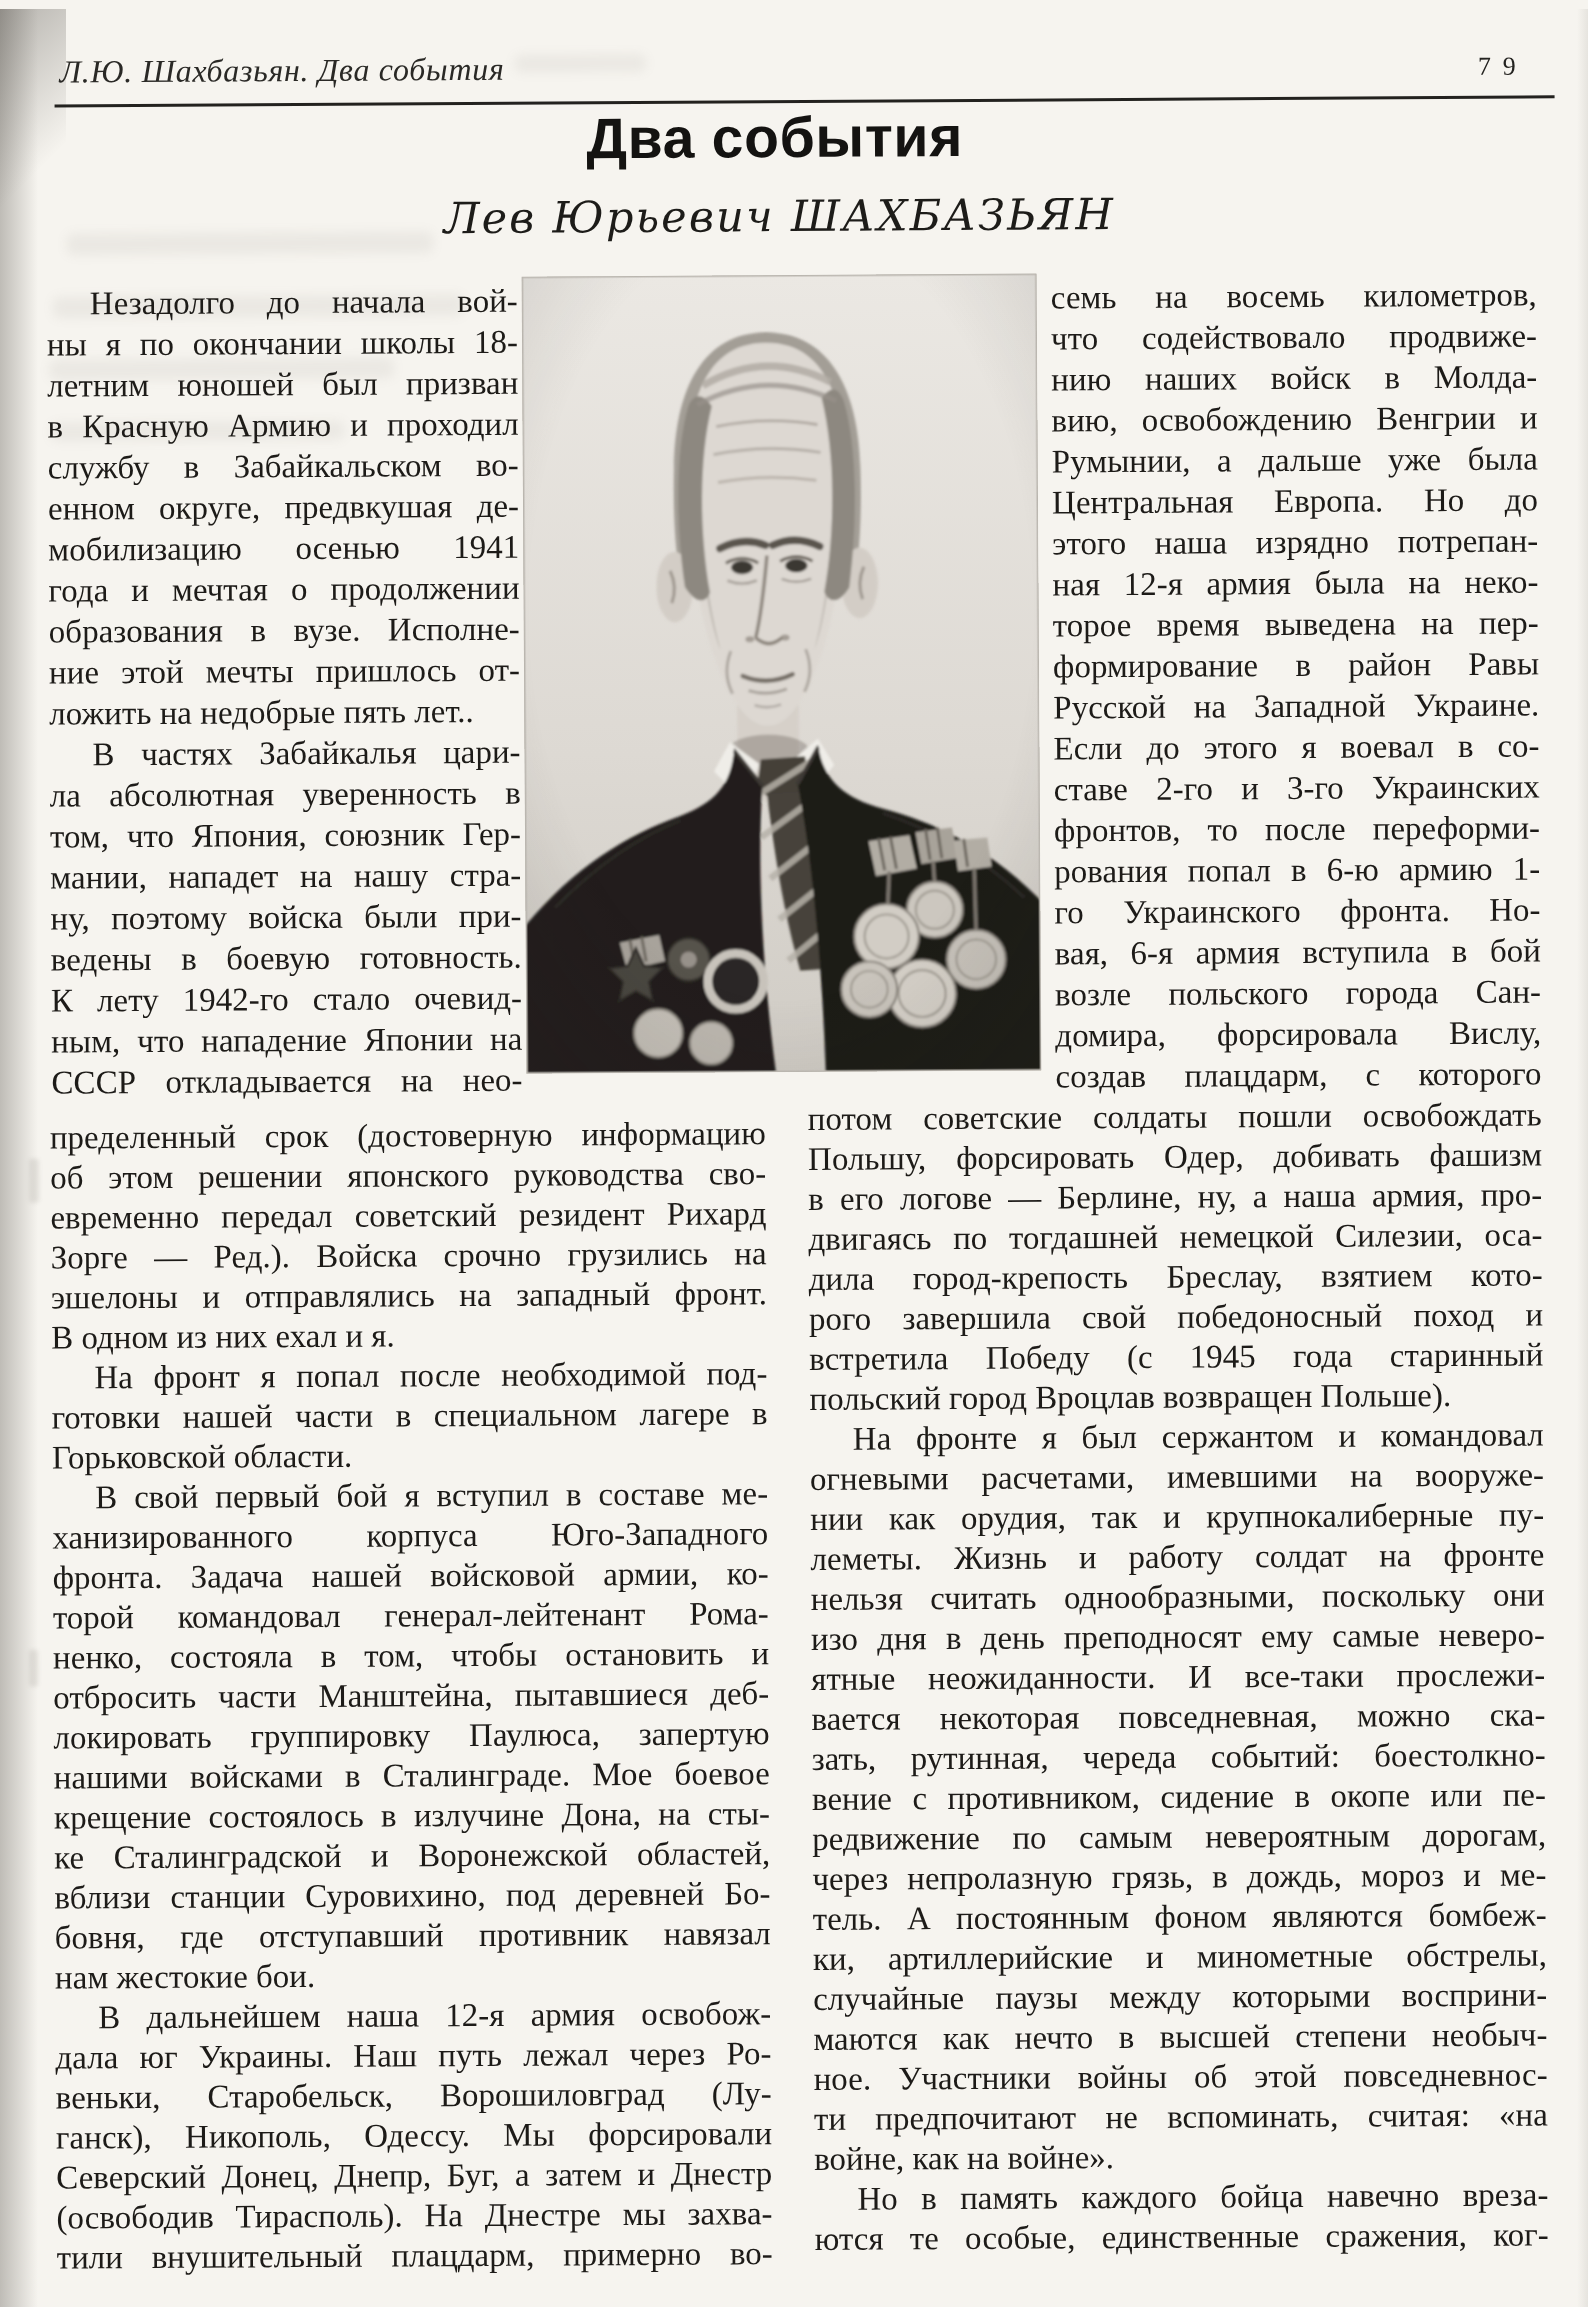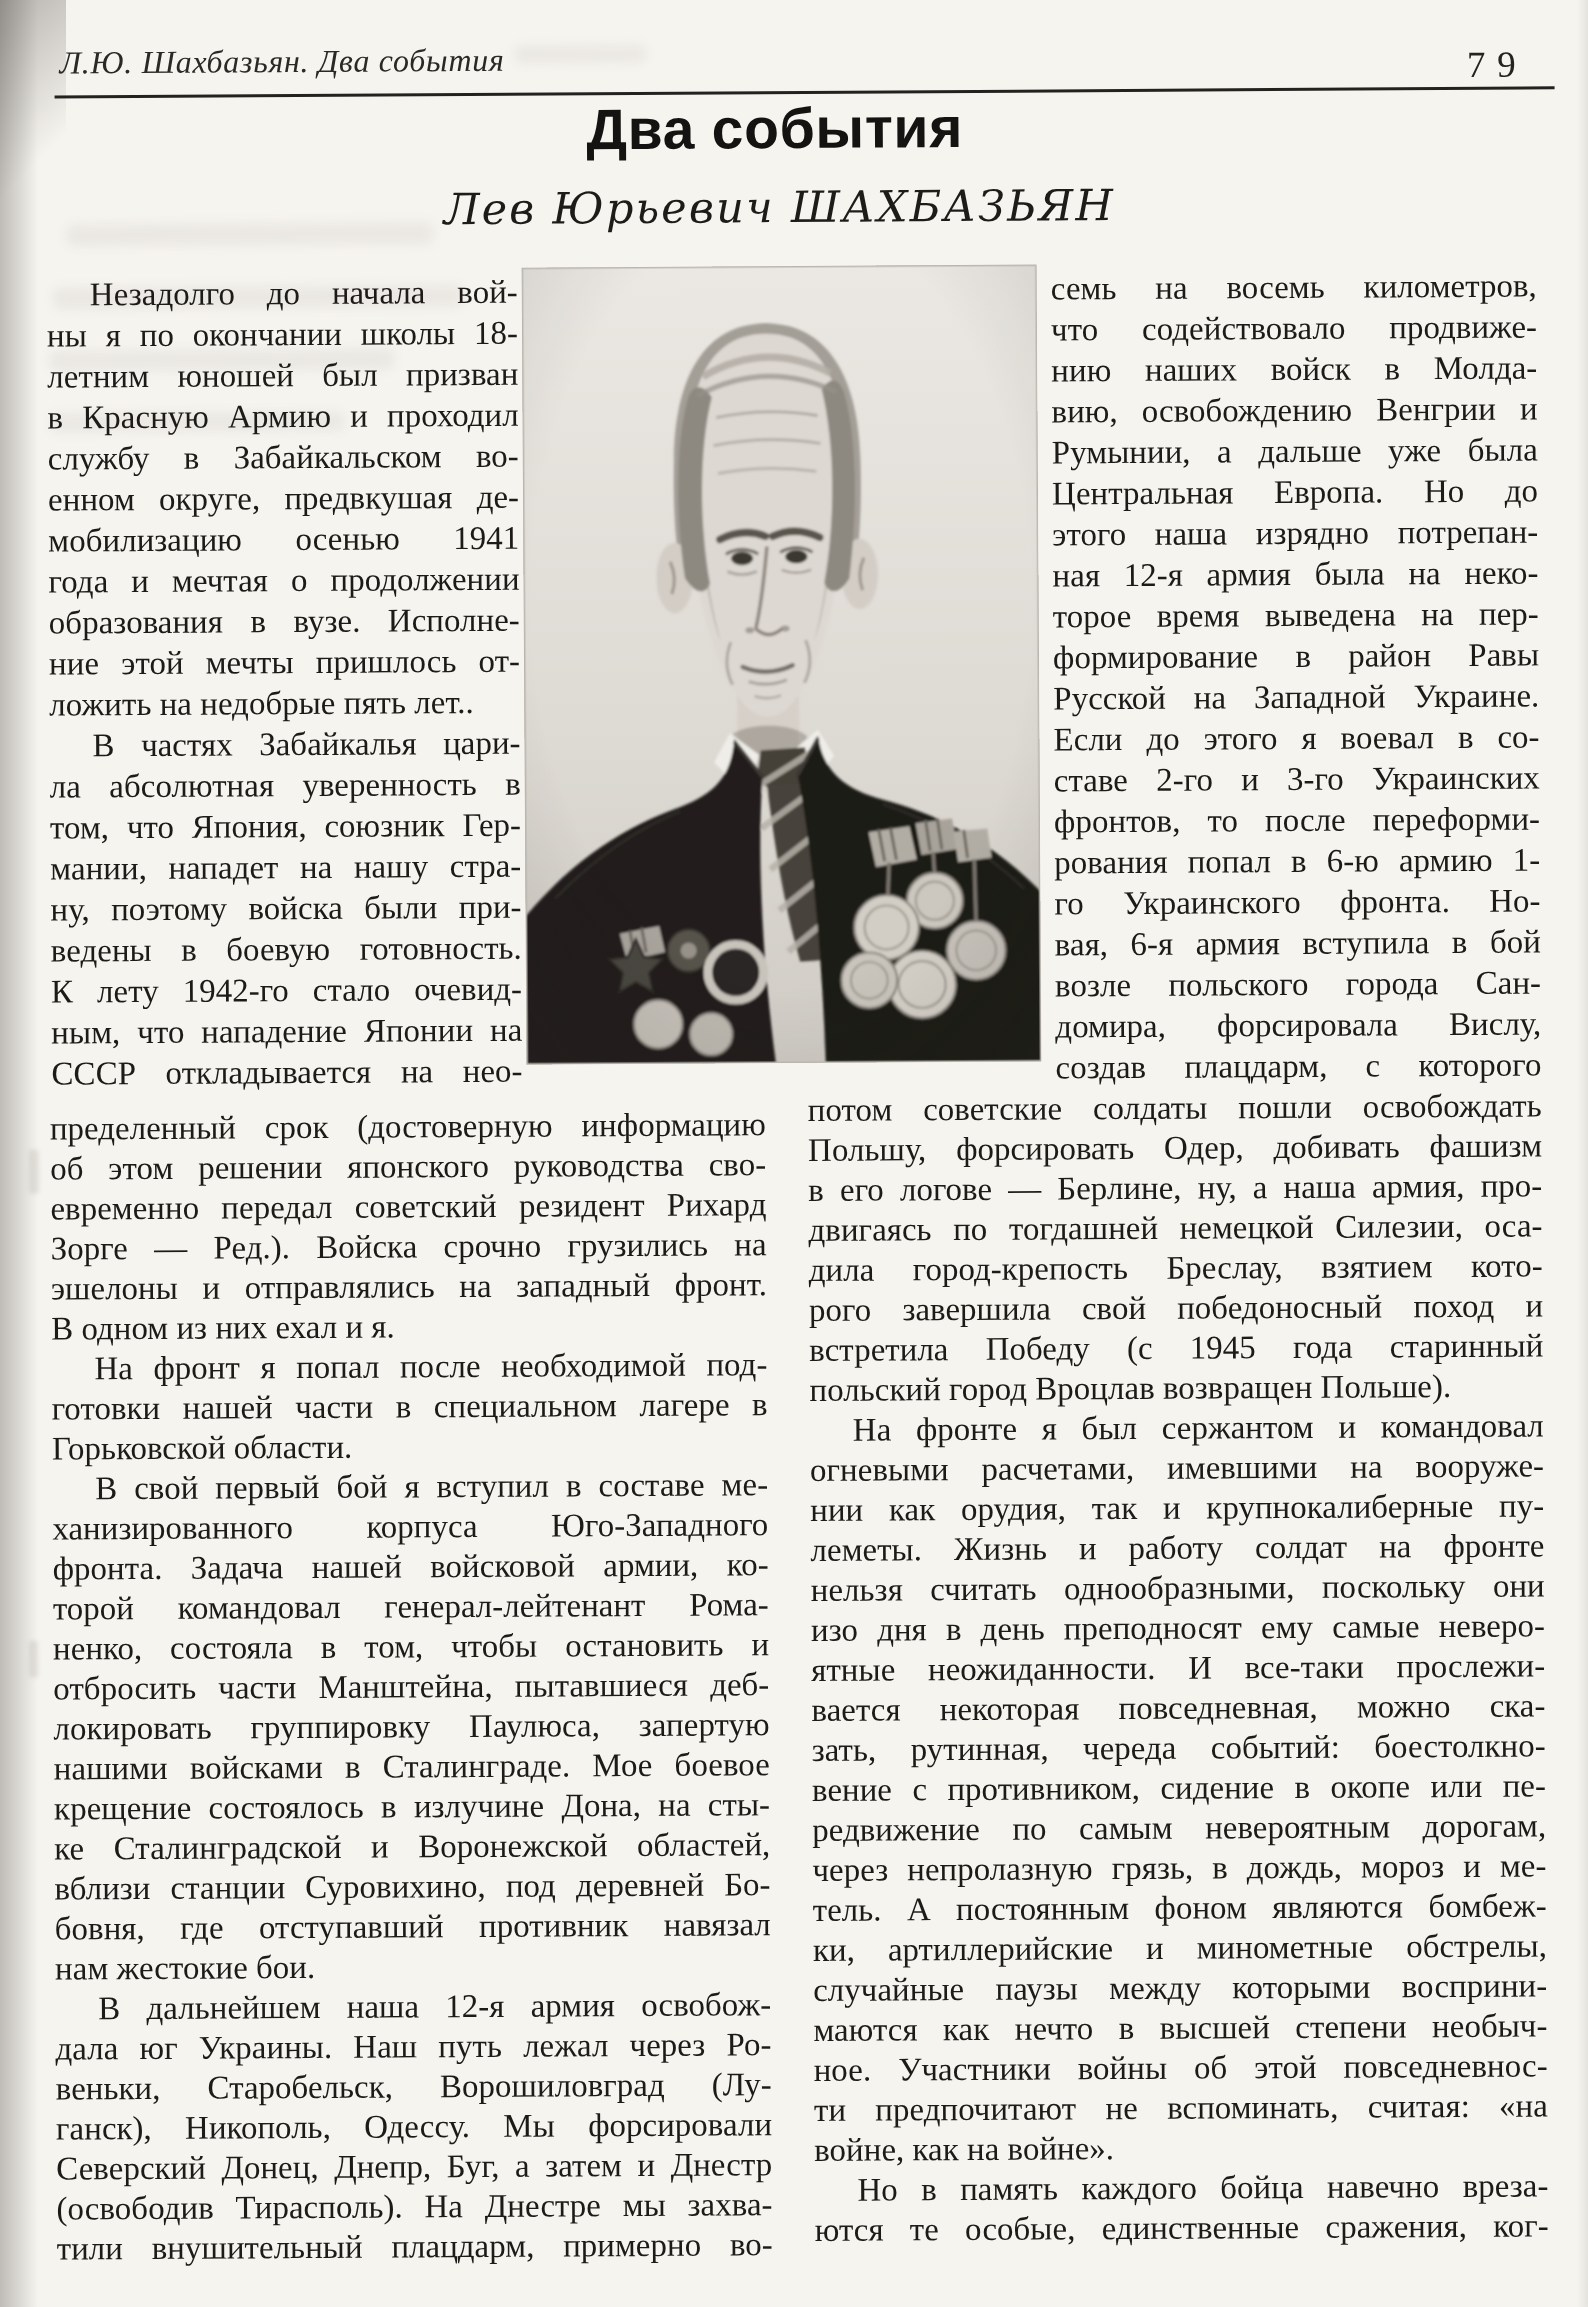--- a/index.html
+++ b/index.html
@@ -2,37 +2,37 @@
 <html style="font-size:11.7px"><head>
 <meta charset="utf-8">
 <style>
   html,body{margin:0;padding:0;}
   body{
     width:1589px;height:2307px;position:relative;overflow:hidden;
     background:#f6f4ef;
     font-family:"Liberation Serif", serif;
     color:#21201d;
   }
-  .page{position:absolute;inset:0;}
+  .page{position:absolute;inset:0;margin-top:9px;}
   
   .edge-shadow{position:absolute;left:0;top:0;bottom:0;width:38px;
     background:linear-gradient(90deg,rgba(74,70,63,.32),rgba(74,70,63,0));}
   .corner-shadow{position:absolute;left:0;top:0;width:66px;height:220px;
     background:linear-gradient(135deg,rgba(60,56,50,.35),rgba(60,56,50,0) 70%);}
   .right-shade{position:absolute;right:0;top:0;bottom:0;width:11.7px;
     background:linear-gradient(270deg,rgba(74,70,63,.10),rgba(74,70,63,0));}
   .smudge{position:absolute;background:#8a857d;opacity:.10;filter:blur(5.1px);border-radius:6.6px;}
   .mark{position:absolute;background:#6d685f;opacity:.14;filter:blur(2.2px);border-radius:2.9px;}
 
   .content{position:absolute;inset:0;transform:rotate(-0.35deg);transform-origin:50% 0;}
 
   .running-header{position:absolute;left:59px;top:40px;
     font-style:italic;font-size:32px;letter-spacing:0.7px;color:#2a2926;}
   .page-number{position:absolute;right:62px;top:47px;
-    font-size:37px;letter-spacing:11.7px;color:#242320;}
+    font-size:26px;letter-spacing:11.7px;color:#242320;}
   .rule{position:absolute;left:54px;top:91px;width:1500px;height:2.9px;background:#23221f;}
 
   .title{position:absolute;left:0;top:95px;width:1548px;margin:0;
     text-align:center;font-family:"Liberation Sans", sans-serif;
     font-weight:700;font-size:57px;letter-spacing:0.7px;color:#141311;}
   .signature{position:absolute;left:0;top:182px;width:1556px;
     text-align:center;font-family:"DejaVu Serif", serif;font-style:italic;
     font-size:43px;letter-spacing:2.2px;color:#1d1c19;}
 
   .col{position:absolute;font-size:33px;color:#1d1b18;}

